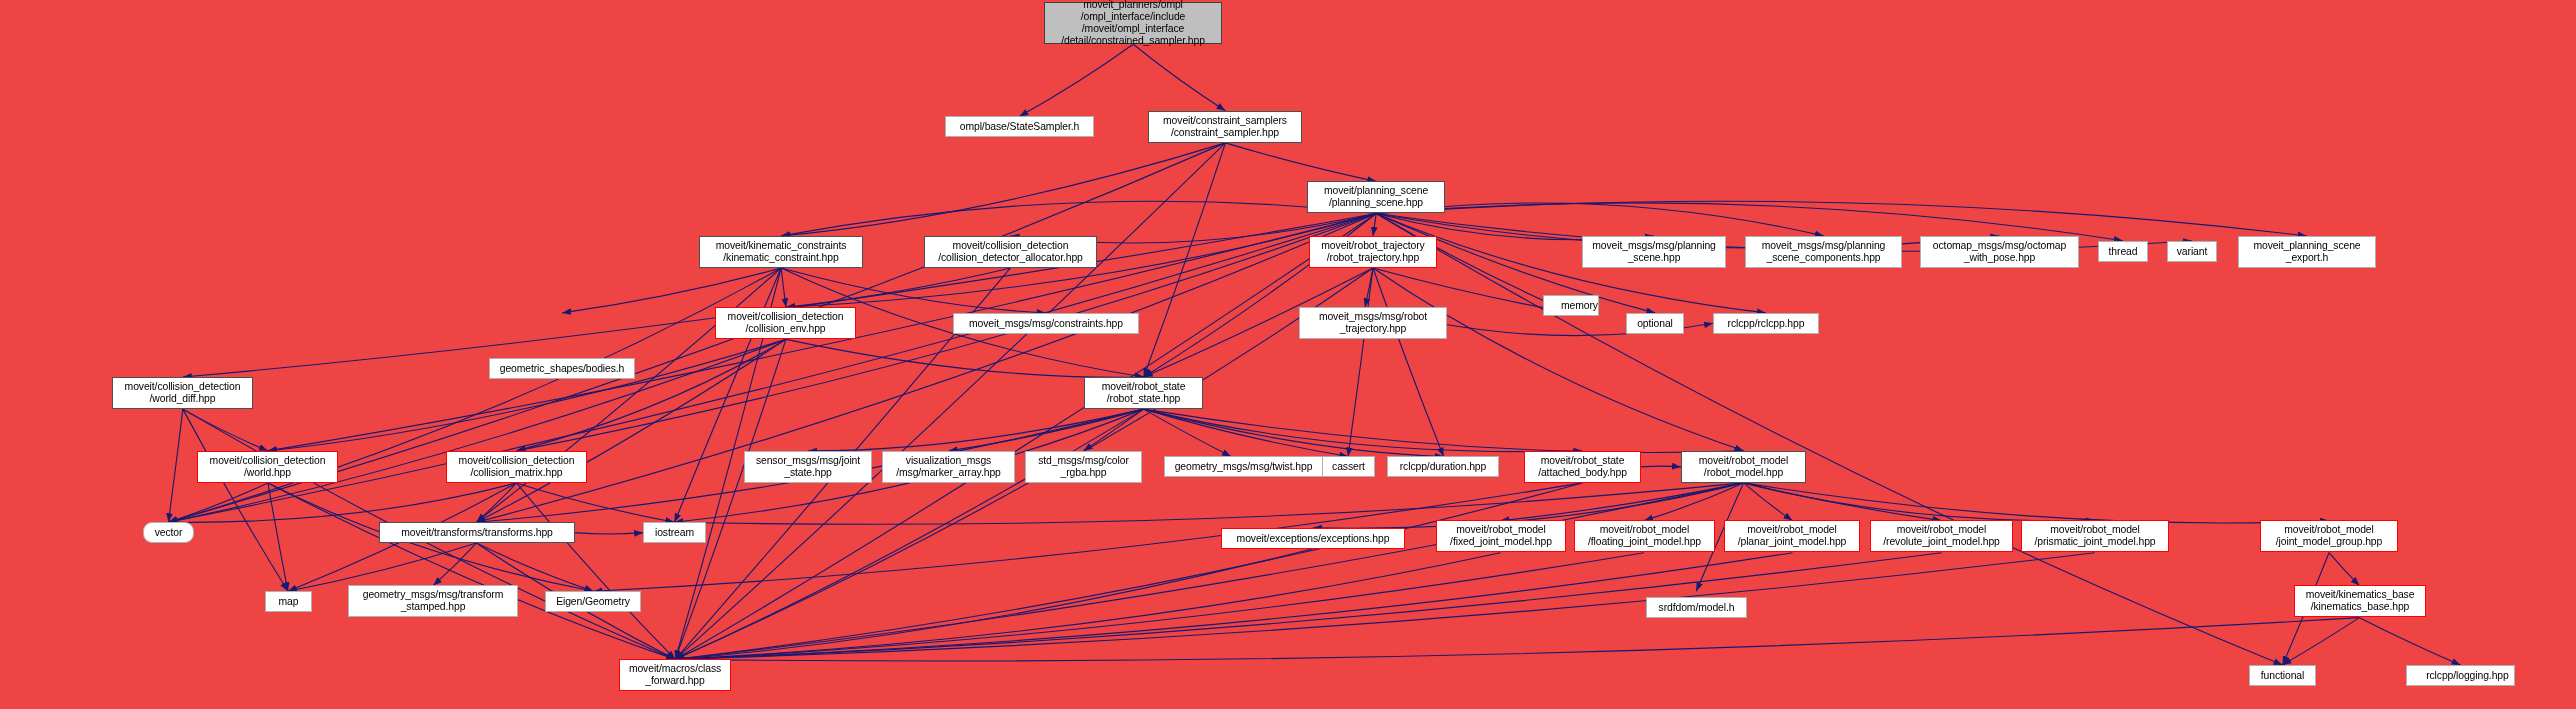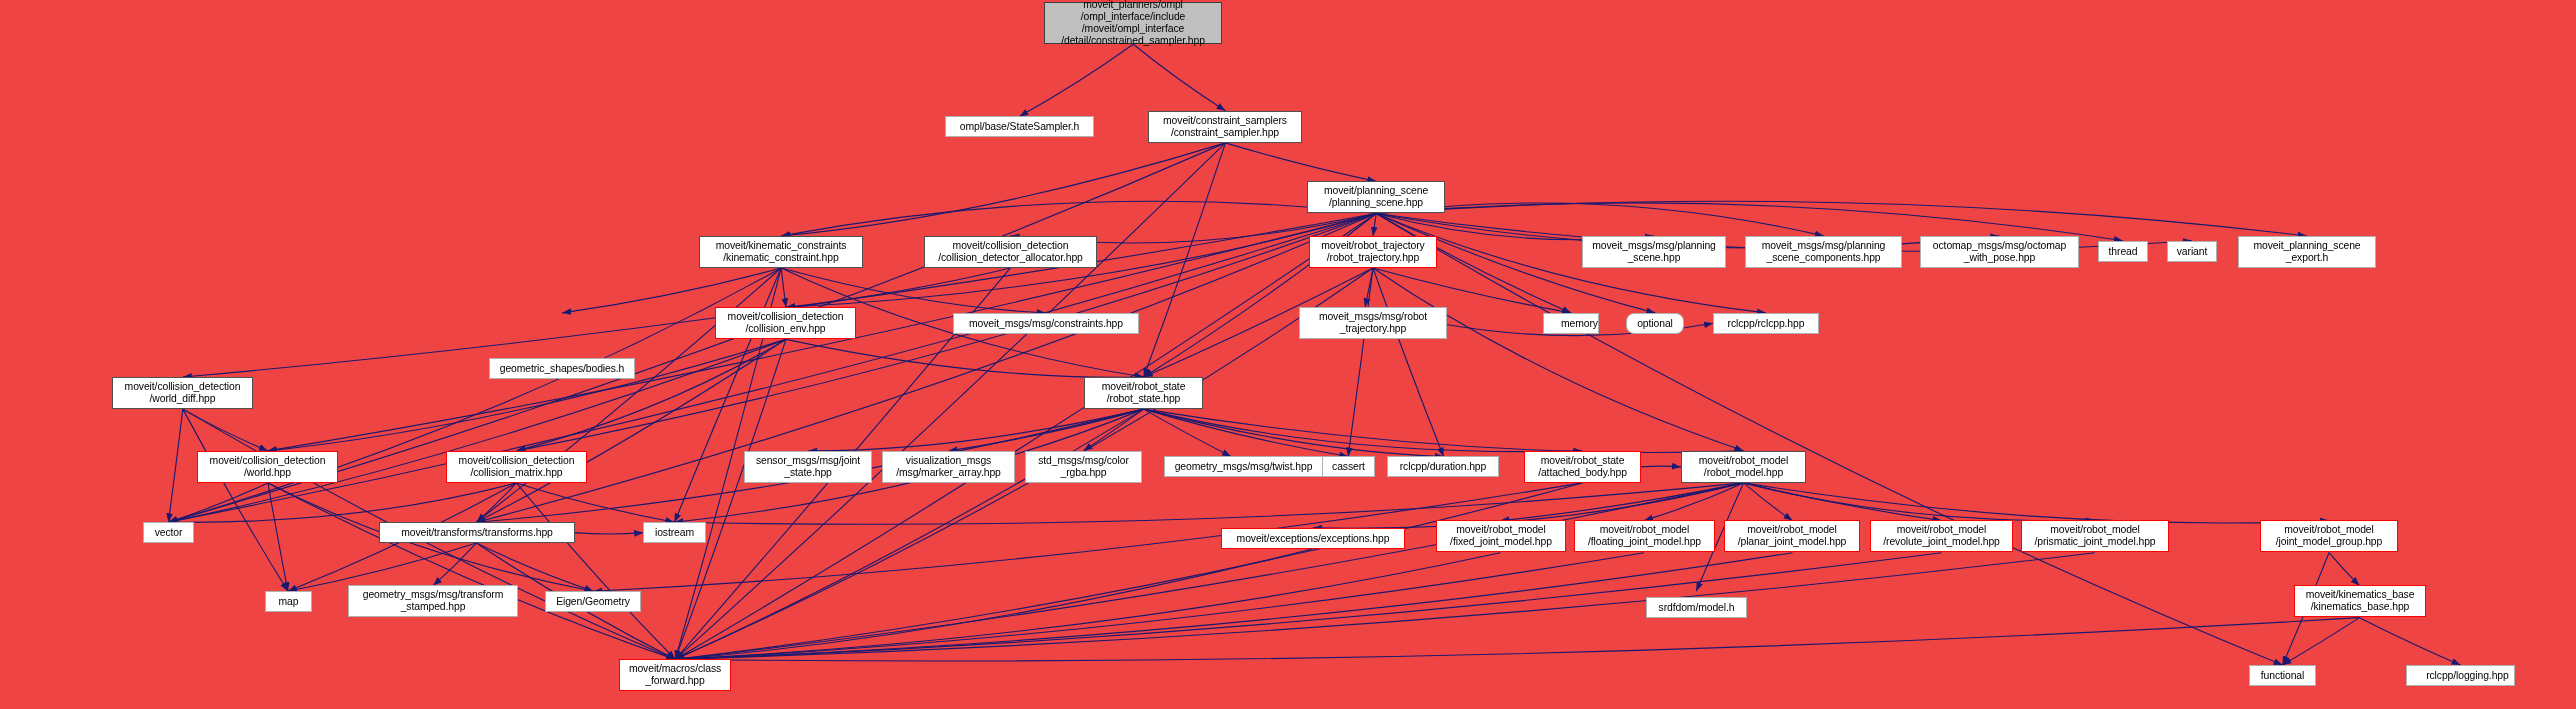--- a/index.html
+++ b/index.html
@@ -176,22 +176,22 @@
       <div class="node gray" style="left: 2098px; top: 241px; width: 50px; height: 21px;">thread</div>
       <div class="node gray" style="left: 2167px; top: 241px; width: 50px; height: 21px;">variant</div>
       <div class="node gray" style="left: 2238px; top: 236px; width: 138px; height: 32px;">moveit_planning_scene
 _export.h</div>
       <div class="node gray" style="left: 489px; top: 313px; width: 146px; height: 21px; margin-top: 45px;">geometric_shapes/bodies.h</div>
       <div class="node red" style="left: 715px; top: 307px; width: 141px; height: 32px;">moveit/collision_detection
 /collision_env.hpp</div>
       <div class="node gray" style="left: 953px; top: 313px; width: 186px; height: 21px;">moveit_msgs/msg/constraints.hpp</div>
       <div class="node gray" style="left: 1291px; top: 307px; width: 148px; height: 32px; margin-left: 8px;">moveit_msgs/msg/robot
 _trajectory.hpp</div>
-      <div class="node gray" style="left: 1543px; top: 313px; width: 56px; height: 21px; padding-left: 20px;">memory</div>
-      <div class="node gray" style="left: 1626px; top: 313px; width: 58px; height: 21px; border-radius: 8px;">optional</div>
+      <div class="node gray" style="left: 1543px; top: 295px; width: 56px; height: 21px; padding-left: 20px;">memory</div>
+      <div class="node gray" style="left: 1626px; top: 313px; width: 58px; height: 21px;">optional</div>
       <div class="node gray" style="left: 1713px; top: 313px; width: 106px; height: 21px;">rclcpp/rclcpp.hpp</div>
       <div class="node solid" style="left: 112px; top: 377px; width: 141px; height: 32px;">moveit/collision_detection
 /world_diff.hpp</div>
       <div class="node solid" style="left: 1084px; top: 377px; width: 119px; height: 32px;">moveit/robot_state
 /robot_state.hpp</div>
       <div class="node red" style="left: 197px; top: 451px; width: 141px; height: 32px;">moveit/collision_detection
 /world.hpp</div>
       <div class="node red" style="left: 446px; top: 451px; width: 141px; height: 32px;">moveit/collision_detection
 /collision_matrix.hpp</div>
       <div class="node gray" style="left: 744px; top: 451px; width: 128px; height: 32px;">sensor_msgs/msg/joint
@@ -200,21 +200,21 @@
 /msg/marker_array.hpp</div>
       <div class="node gray" style="left: 1025px; top: 451px; width: 117px; height: 32px;">std_msgs/msg/color
 _rgba.hpp</div>
       <div class="node gray" style="left: 1152px; top: 456px; width: 159px; height: 21px; margin-left: 12px;">geometry_msgs/msg/twist.hpp</div>
       <div class="node gray" style="left: 1322px; top: 456px; width: 53px; height: 21px;">cassert</div>
       <div class="node gray" style="left: 1387px; top: 456px; width: 112px; height: 21px;">rclcpp/duration.hpp</div>
       <div class="node red" style="left: 1524px; top: 451px; width: 117px; height: 32px;">moveit/robot_state
 /attached_body.hpp</div>
       <div class="node solid" style="left: 1681px; top: 451px; width: 125px; height: 32px;">moveit/robot_model
 /robot_model.hpp</div>
-      <div class="node gray" style="left: 143px; top: 522px; width: 51px; height: 21px;">vector</div>
+      <div class="node gray" style="left: 143px; top: 522px; width: 51px; height: 21px; border-radius: 9px;">vector</div>
       <div class="node solid" style="left: 379px; top: 522px; width: 196px; height: 21px;">moveit/transforms/transforms.hpp</div>
       <div class="node gray" style="left: 643px; top: 522px; width: 63px; height: 21px;">iostream</div>
       <div class="node red" style="left: 1221px; top: 528px; width: 184px; height: 21px;">moveit/exceptions/exceptions.hpp</div>
       <div class="node red" style="left: 1436px; top: 520px; width: 130px; height: 32px;">moveit/robot_model
 /fixed_joint_model.hpp</div>
       <div class="node red" style="left: 1574px; top: 520px; width: 141px; height: 32px;">moveit/robot_model
 /floating_joint_model.hpp</div>
       <div class="node red" style="left: 1724px; top: 520px; width: 136px; height: 32px;">moveit/robot_model
 /planar_joint_model.hpp</div>
       <div class="node red" style="left: 1870px; top: 520px; width: 143px; height: 32px;">moveit/robot_model

